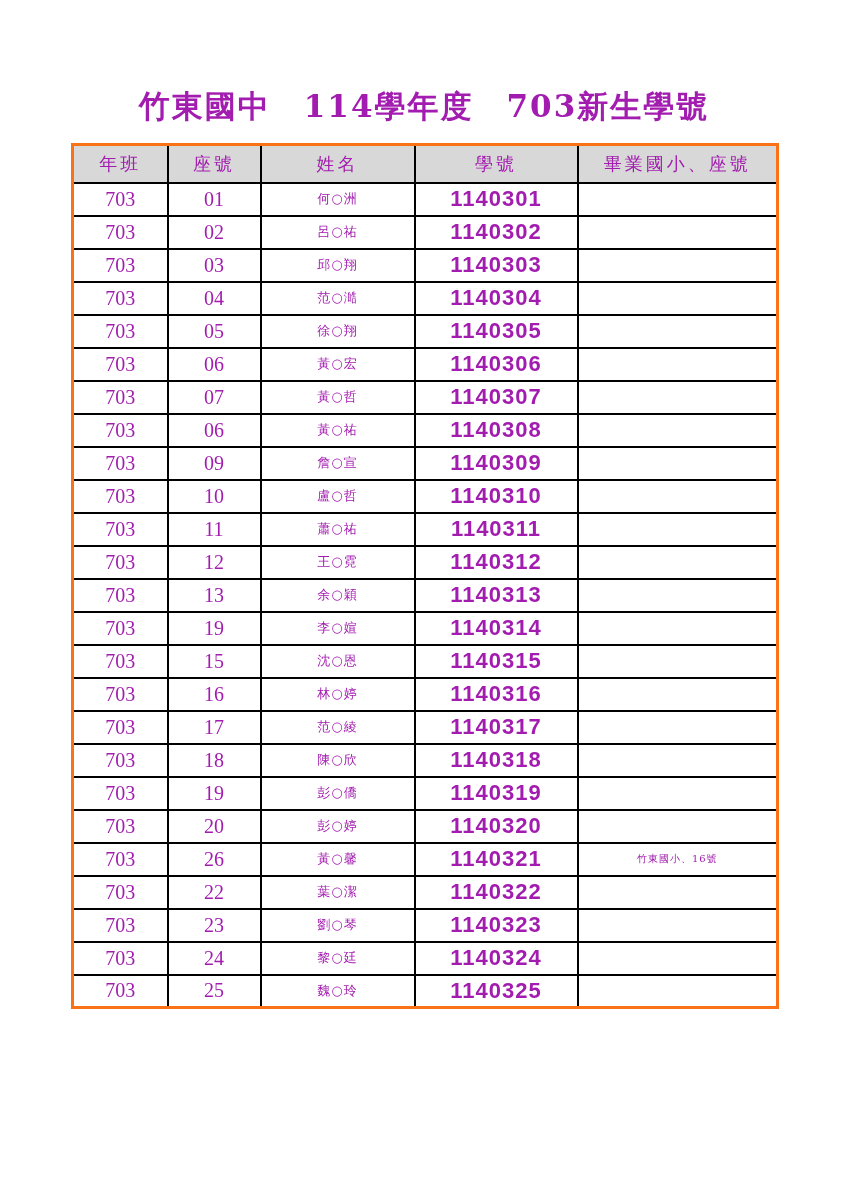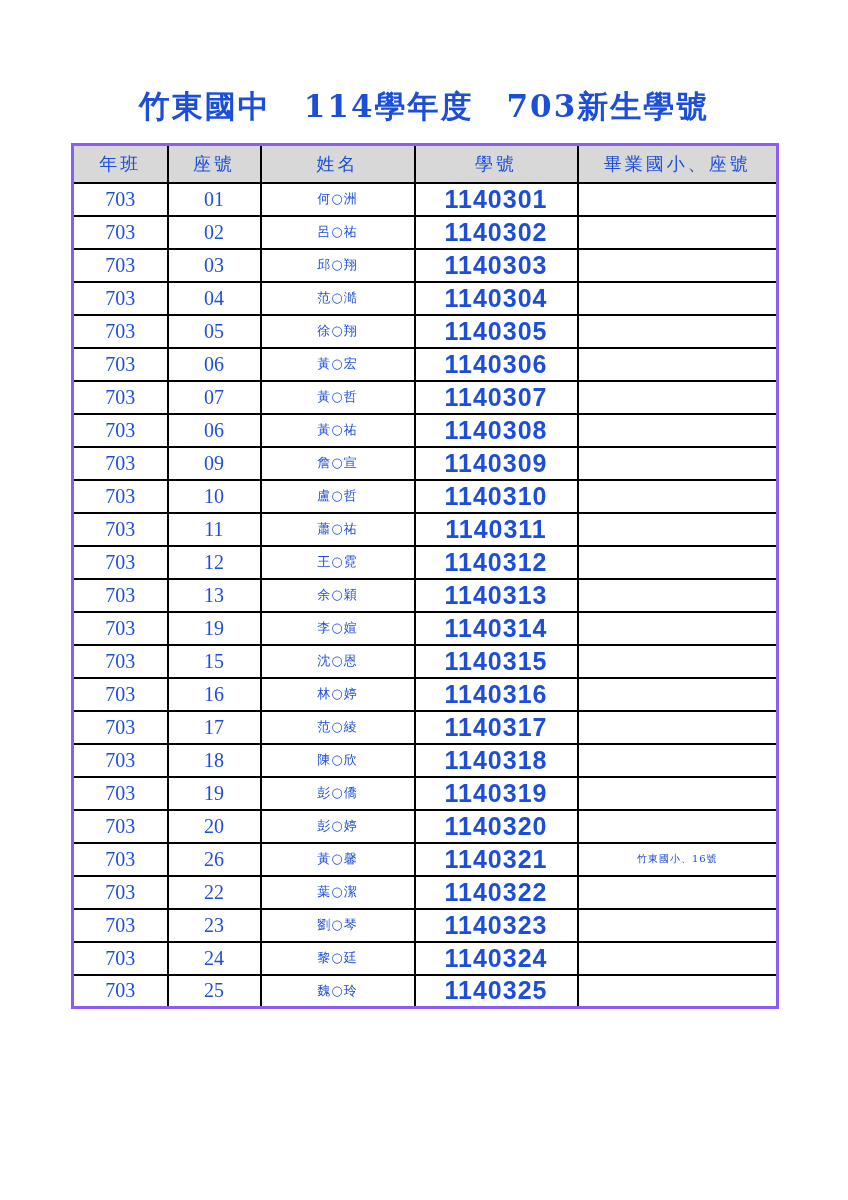--- a/index.html
+++ b/index.html
@@ -3,21 +3,21 @@
 <meta charset="utf-8">
 <style>
   * { margin:0; padding:0; box-sizing:border-box; }
   html,body { background:#ffffff; }
   .page {
     position:relative;
     width:848px;
     height:1200px;
     background:#ffffff;
     font-family:"DejaVu Serif","Liberation Serif",serif;
-    color:#1d4ed8;
+    color:#a21caf;
     overflow:hidden;
   }
   .doc-title {
     position:absolute;
     top:86px;
     left:0;
     width:848px;
     text-align:center;
     font-size:31px;
     font-weight:bold;
@@ -37,42 +37,42 @@
   table.roster col.c2 { width:93px; }
   table.roster col.c3 { width:154px; }
   table.roster col.c4 { width:163px; }
   table.roster col.c5 { width:200px; }
   table.roster th, table.roster td {
     border:2px solid #000000;
     text-align:center;
     vertical-align:middle;
     overflow:hidden;
   }
-  table.roster { border:3px solid #8b5cf6; }
+  table.roster { border:3px solid #f97316; }
   table.roster thead tr { height:38px; }
   table.roster tbody tr { height:33px;padding-left:24px; }
   table.roster th {
     background:#d8d8d8;
     font-size:18px;
     font-weight:normal;
     letter-spacing:3px;
     font-family:"DejaVu Serif","Liberation Serif",serif;
   }
   td.cell-class, td.cell-seat {
     font-size:20px;
     font-family:"Liberation Serif","DejaVu Serif",serif;
   }
   td.cell-name {
     font-size:13px;
     letter-spacing:1px;
   }
   td.cell-id {
     font-family:"Liberation Sans","DejaVu Sans",sans-serif;
     font-weight:700;
-    font-size:25px;
+    font-size:22px;
     letter-spacing:1px;
   }
   td.cell-note {
     font-size:10px;
     letter-spacing:1px;
   }
 </style>
 </head>
 <body>
 

